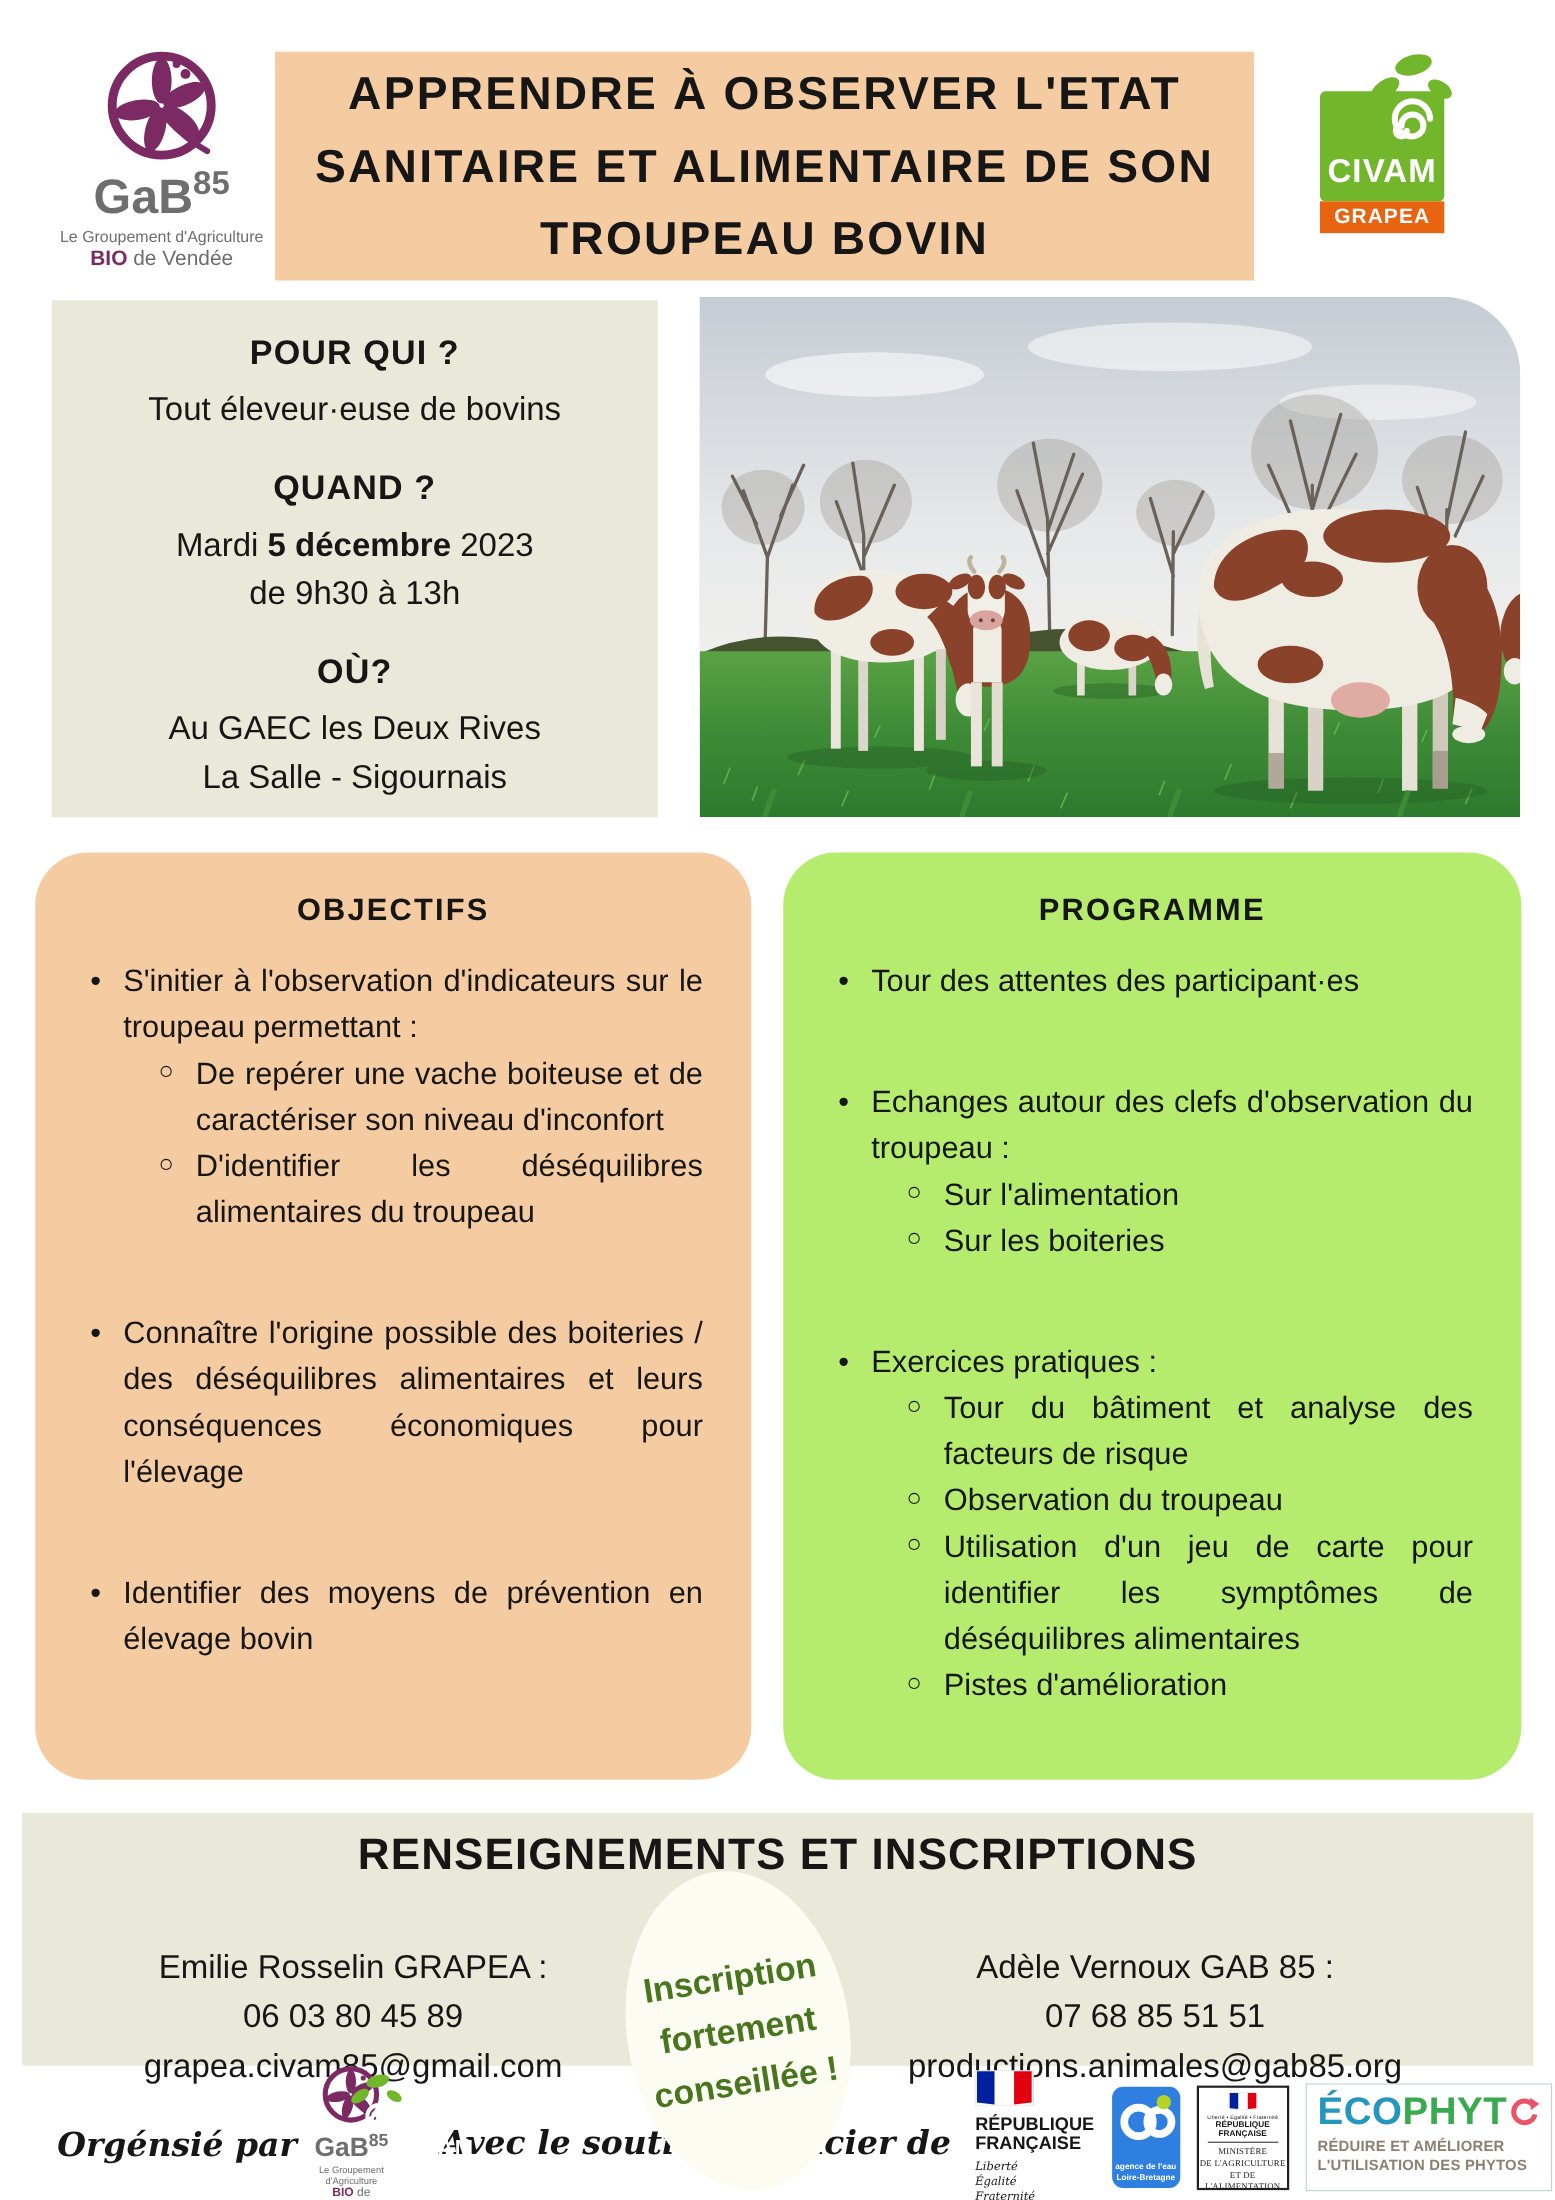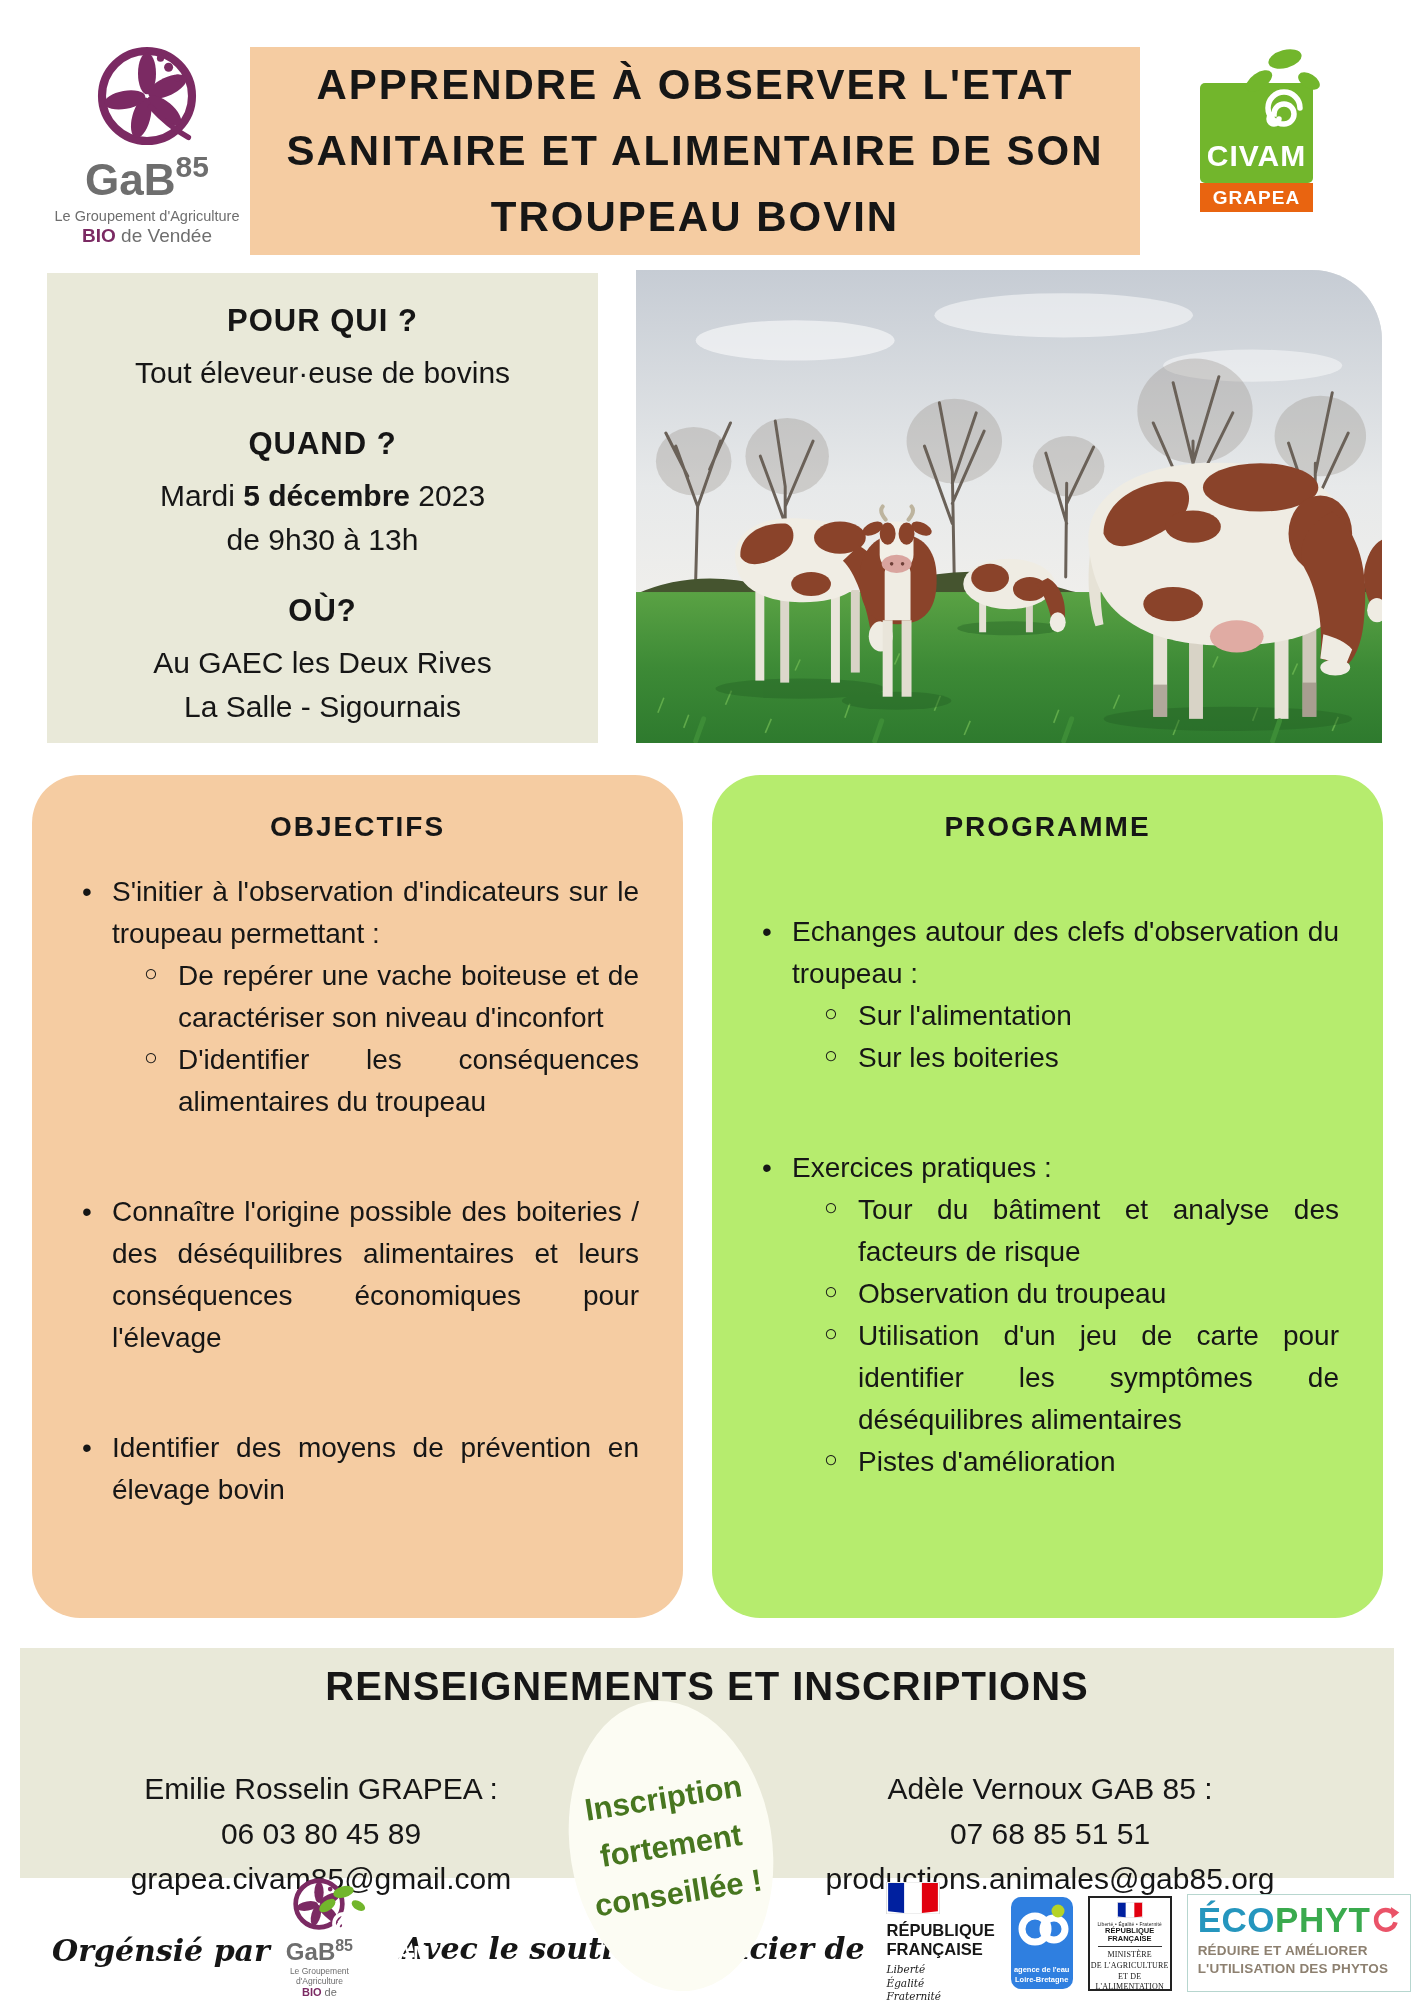--- a/index.html
+++ b/index.html
@@ -282,31 +282,32 @@
     </svg>
   </div>
 
   <div class="box objectifs">
     <h2 class="box-title">OBJECTIFS</h2>
     <ul class="blist">
       <li class="li1">
         <span>S'initier à l'observation d'indicateurs sur le troupeau permettant :</span>
         <ul class="subs">
           <li class="li2">De repérer une vache boiteuse et de caractériser son niveau d'inconfort</li>
-          <li class="li2">D'identifier les conséquences alimentaires du troupeau</li>
+          <li class="li2">D'identifier les déséquilibres alimentaires du troupeau</li>
         </ul>
       </li>
       <li class="li1 mt">Connaître l'origine possible des boiteries / des déséquilibres alimentaires et leurs conséquences économiques pour l'élevage</li>
       <li class="li1 mt">Identifier des moyens de prévention en élevage bovin</li>
     </ul>
   </div>
 
   <div class="box programme">
     <h2 class="box-title">PROGRAMME</h2>
     <ul class="blist">
+      <li class="li1">Tour des attentes des participant·es</li>
       <li class="li1 mt">
         <span>Echanges autour des clefs d'observation du troupeau :</span>
         <ul class="subs">
           <li class="li2">Sur l'alimentation</li>
           <li class="li2">Sur les boiteries</li>
         </ul>
       </li>
       <li class="li1 mt">
         <span>Exercices pratiques :</span>
         <ul class="subs">

